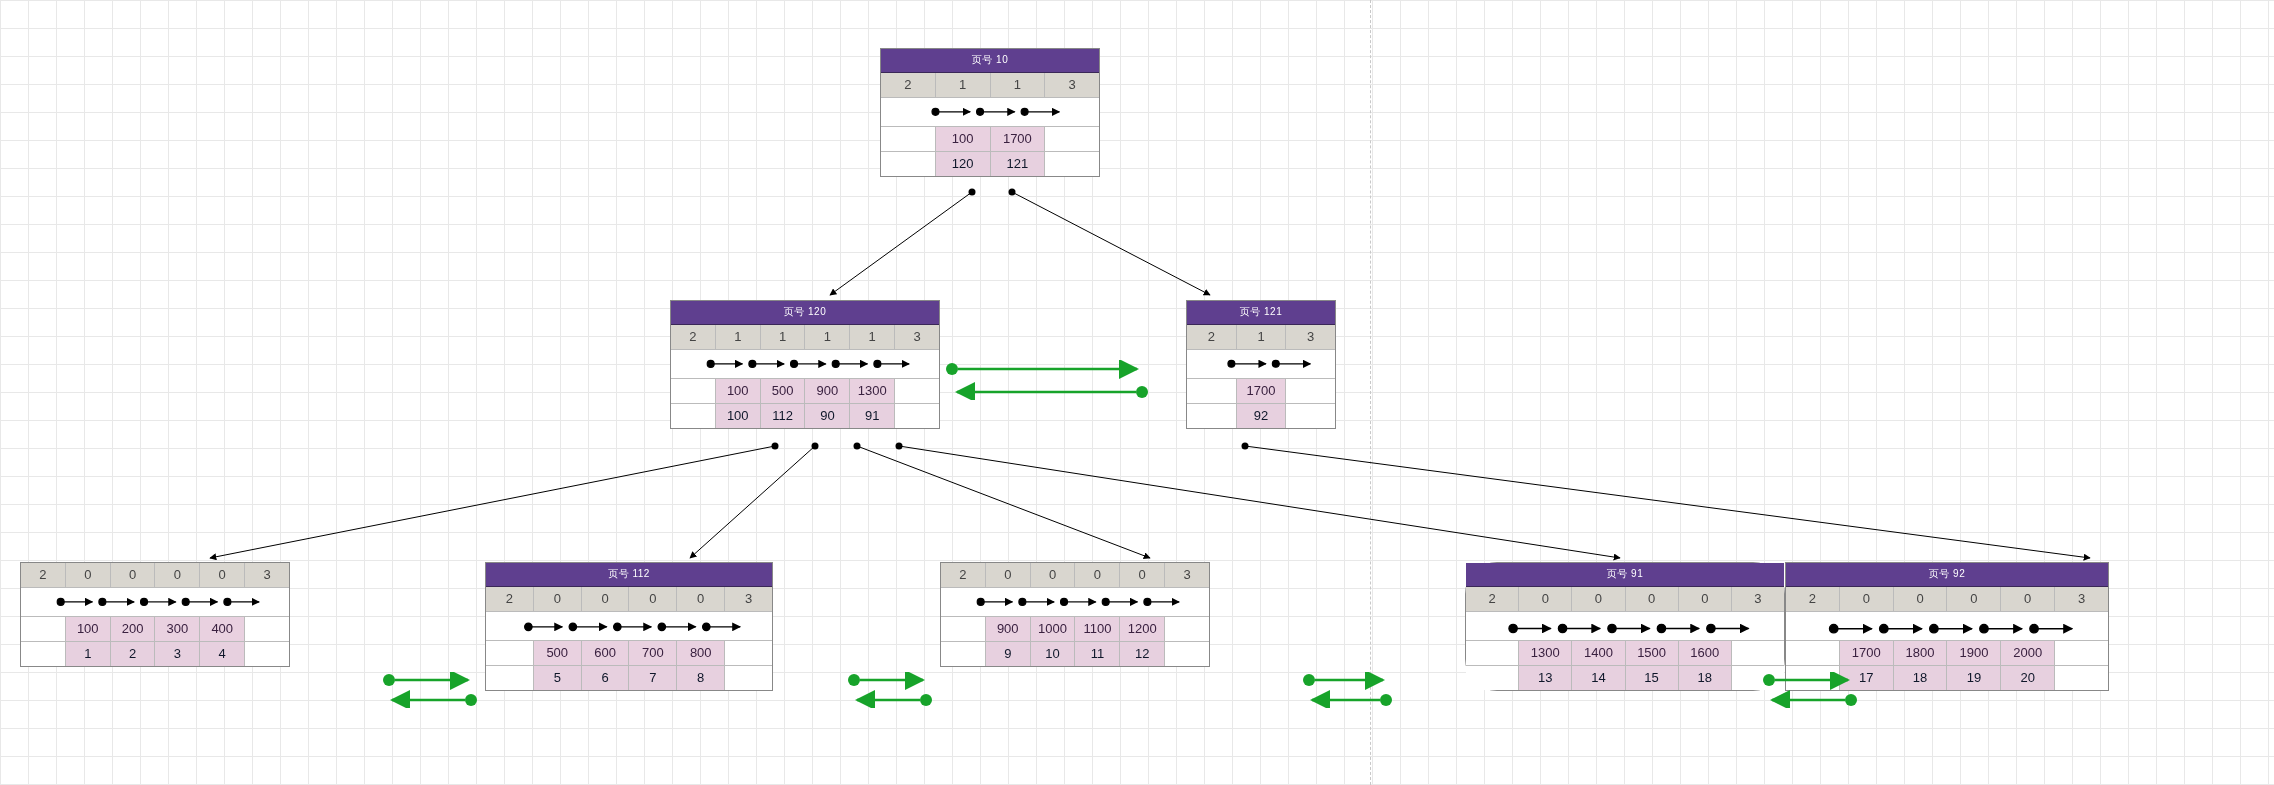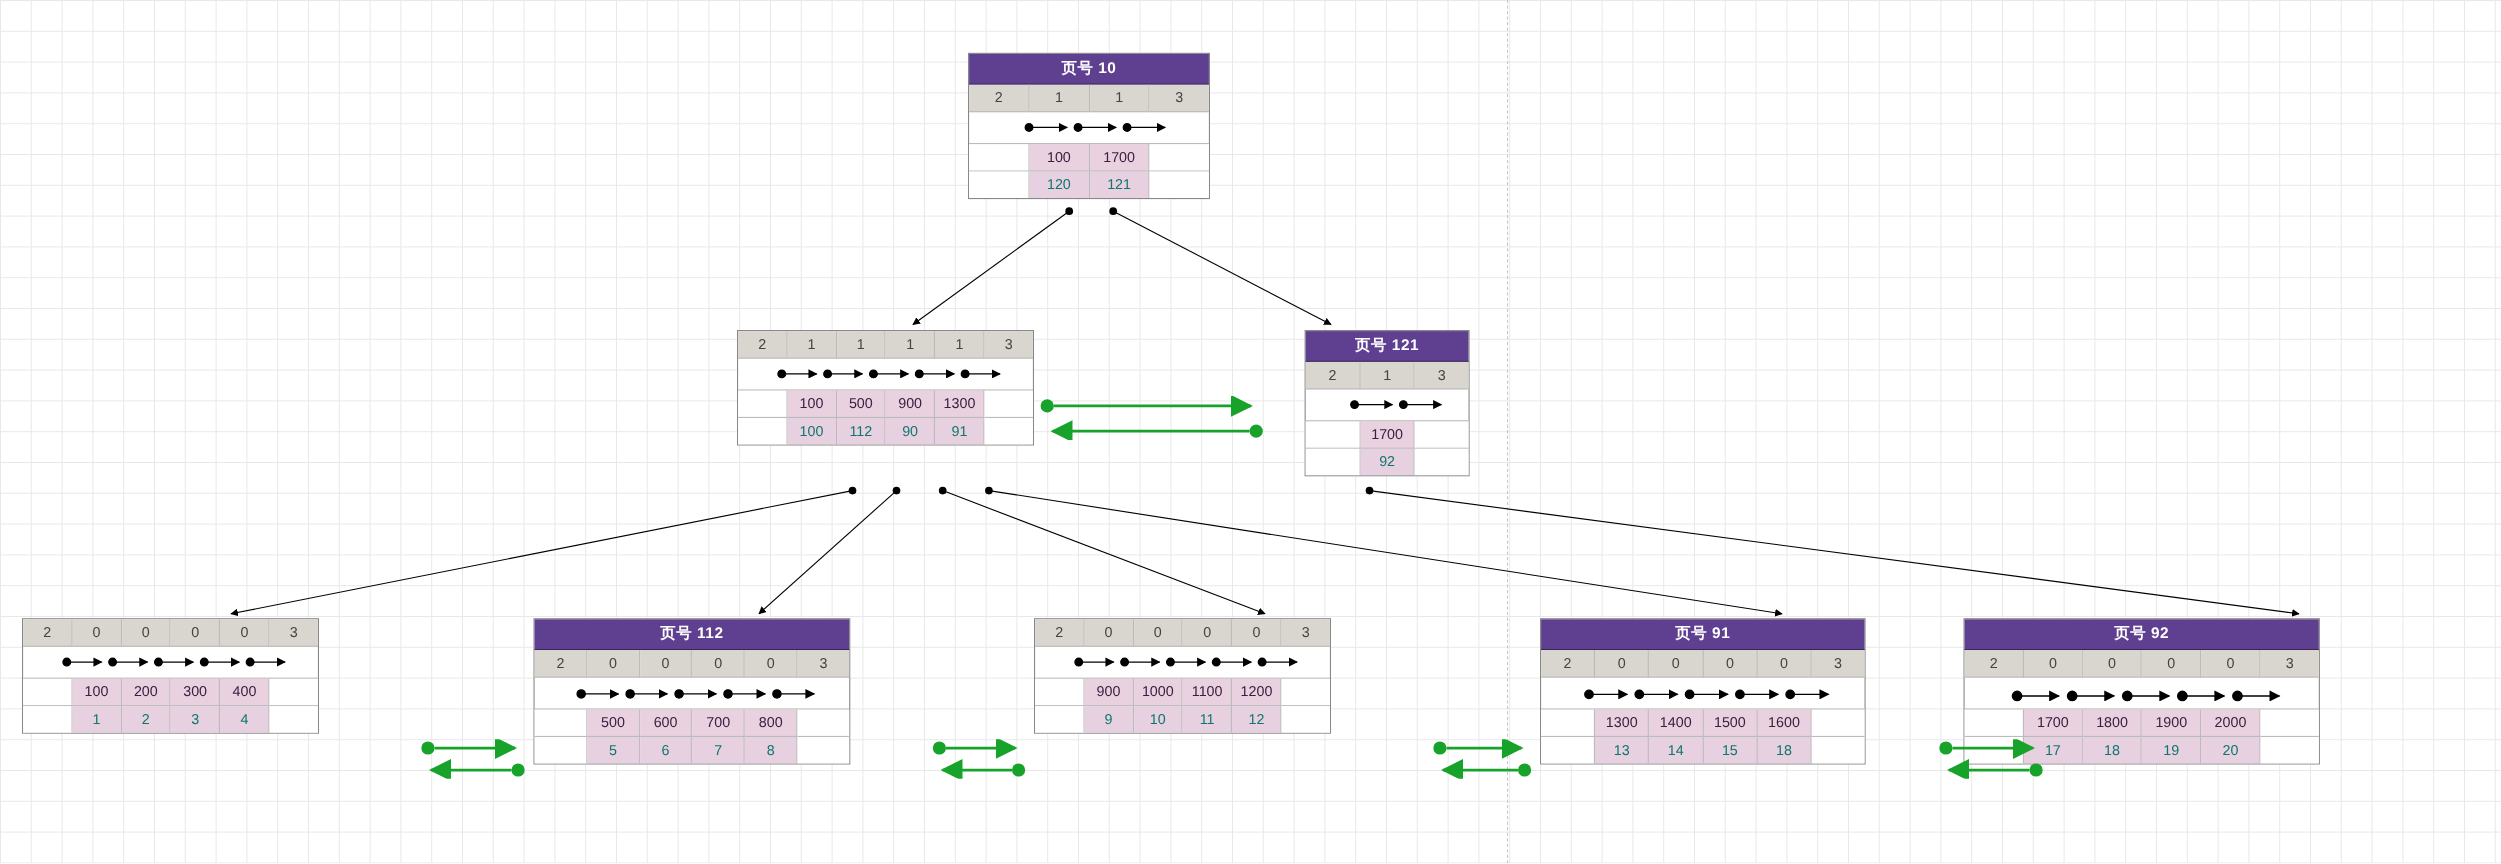--- a/index.html
+++ b/index.html
@@ -39,43 +39,43 @@
   .node {
     position: absolute;
     background: #ffffff;
     border: 1px solid #888;
     z-index: 2;
     box-sizing: border-box;
   }
   .node .title {
     background: #5f3f8f;
     color: #fff;
-    font-weight: 700;
+    font-weight: 400;
     text-align: center;
-    font-size: 14px;
+    font-size: 10px;
     padding: 4px 0 5px;
     border-bottom: 1px solid #3a2757;
     letter-spacing: .5px;
   }
   .row { display: flex; }
   .cell {
     flex: 1;
     text-align: center;
     font-size: 13px;
     padding: 4px 0 5px;
     border-right: 1px solid #bbb;
     border-bottom: 1px solid #bbb;
     min-width: 0;
   }
   .row .cell:last-child { border-right: none; }
   .specrow .cell { background: #d9d6cf; color: #444; font-weight: 500; }
   .arrowrow { height: 28px; border-bottom: 1px solid #bbb; position: relative; }
   .arrowrow svg { position: absolute; inset: 0; }
   .pinkrow .cell { background: #e9d1e0; color: #3a2140; }
-  .pink2row .cell { background: #e7d0df; color: #0f766e; }
+  .pink2row .cell { background: #e7d0df; color: #0f172a; }
   .blank { background: #ffffff !important; }
   .node .row:last-child .cell { border-bottom: none; }
   
   .biarrow {
     position: absolute;
     z-index: 3;
   }
   .biarrow svg { display:block; }
 </style>
 </head>
@@ -140,20 +140,21 @@
   </div>
   <div class="row pink2row">
     <div class="cell blank"></div>
     <div class="cell">120</div>
     <div class="cell">121</div>
     <div class="cell blank"></div>
   </div>
 </div>
 
 <div class="node" style="left:670px; top:300px; width:270px;">
+  <div class="title">页号 120</div>
   <div class="row specrow">
     <div class="cell">2</div>
     <div class="cell">1</div>
     <div class="cell">1</div>
     <div class="cell">1</div>
     <div class="cell">1</div>
     <div class="cell">3</div>
   </div>
   <div class="arrowrow">
     <svg viewBox="0 0 270 28">
@@ -350,21 +351,21 @@
   <div class="row pink2row">
     <div class="cell blank"></div>
     <div class="cell">9</div>
     <div class="cell">10</div>
     <div class="cell">11</div>
     <div class="cell">12</div>
     <div class="cell blank"></div>
   </div>
 </div>
 
-<div class="node" style="left:1400px; top:562px; width:296px;">
+<div class="node" style="left:1465px; top:562px; width:320px;border-radius:32px;">
   <div class="title">页号 91</div>
   <div class="row specrow">
     <div class="cell">2</div>
     <div class="cell">0</div>
     <div class="cell">0</div>
     <div class="cell">0</div>
     <div class="cell">0</div>
     <div class="cell">3</div>
   </div>
   <div class="arrowrow">

